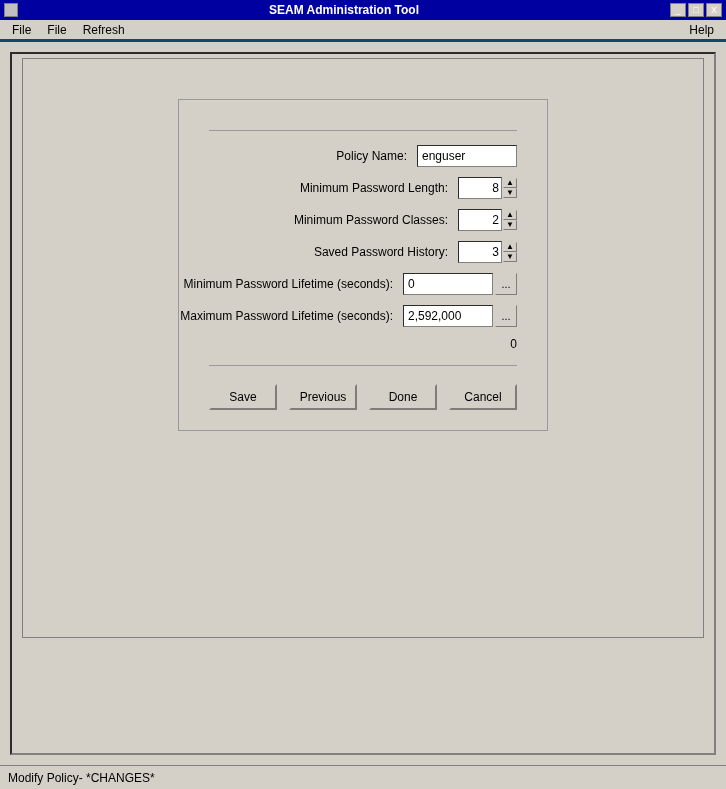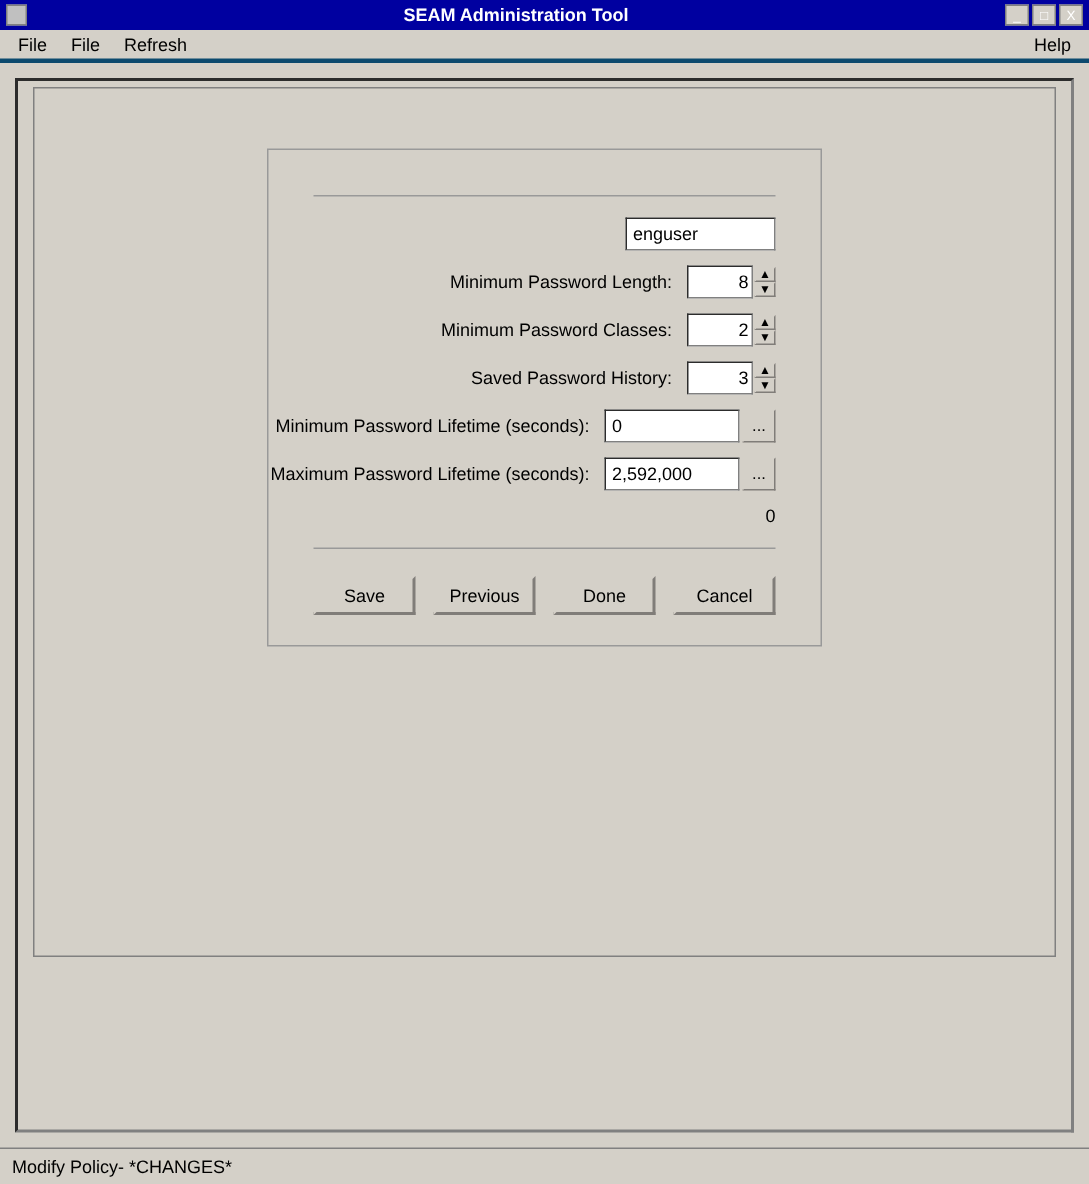--- a/index.html
+++ b/index.html
@@ -274,20 +274,21 @@
 </div>
 
 <div class="main-area">
   <div class="tab-container">
     <div class="tab-content">
 
       <div class="policy-panel">
         <hr class="panel-divider">
 
         <div class="form-row">
+          <span class="form-label">Policy Name:</span>
           <input class="text-input" type="text" value="enguser" style="">
         </div>
 
         <div class="form-row">
           <span class="form-label">Minimum Password Length:</span>
           <div class="spinner-container">
             <input class="spinner-input" type="text" value="8" style="">
             <div class="spinner-arrows">
               <div class="spinner-arrow">▲</div>
               <div class="spinner-arrow">▼</div>

